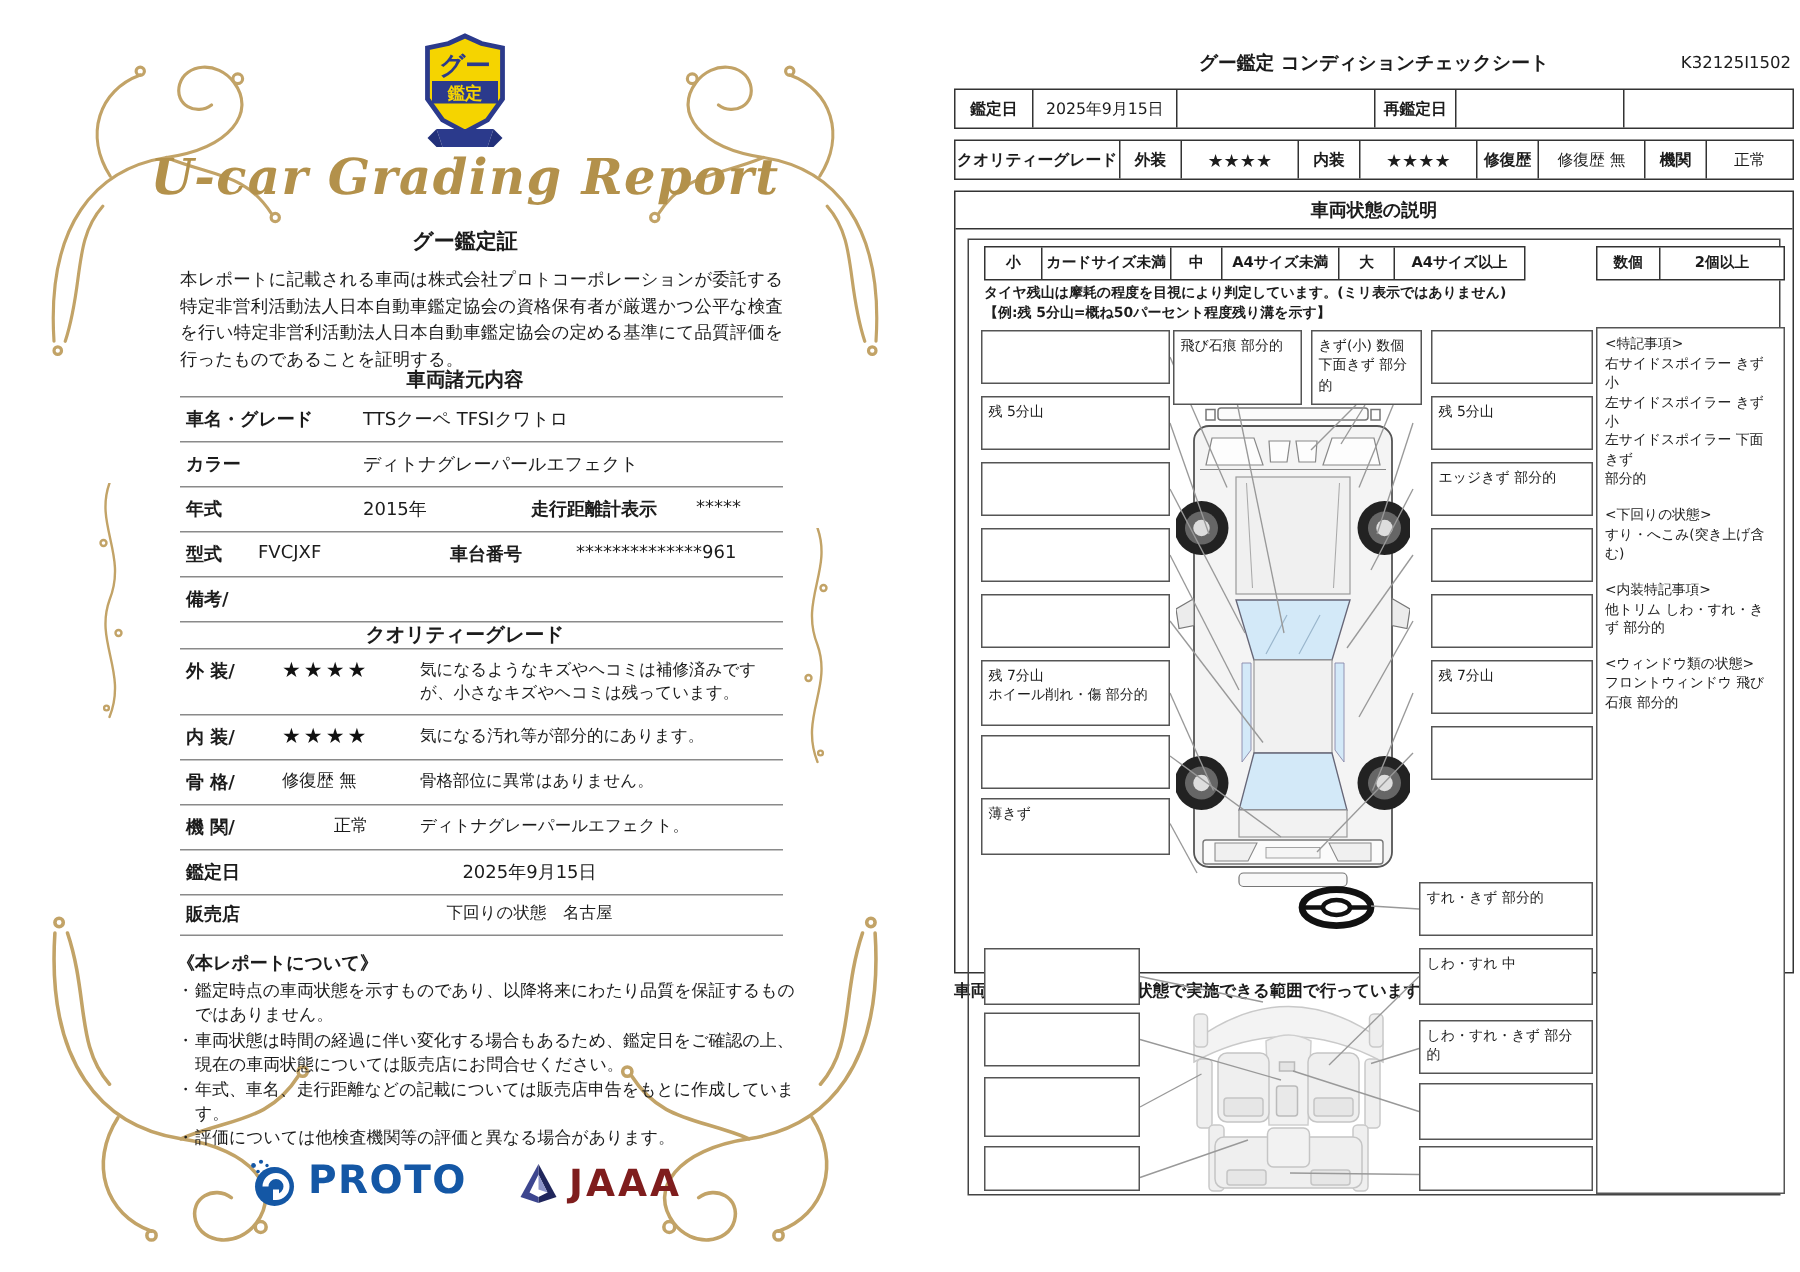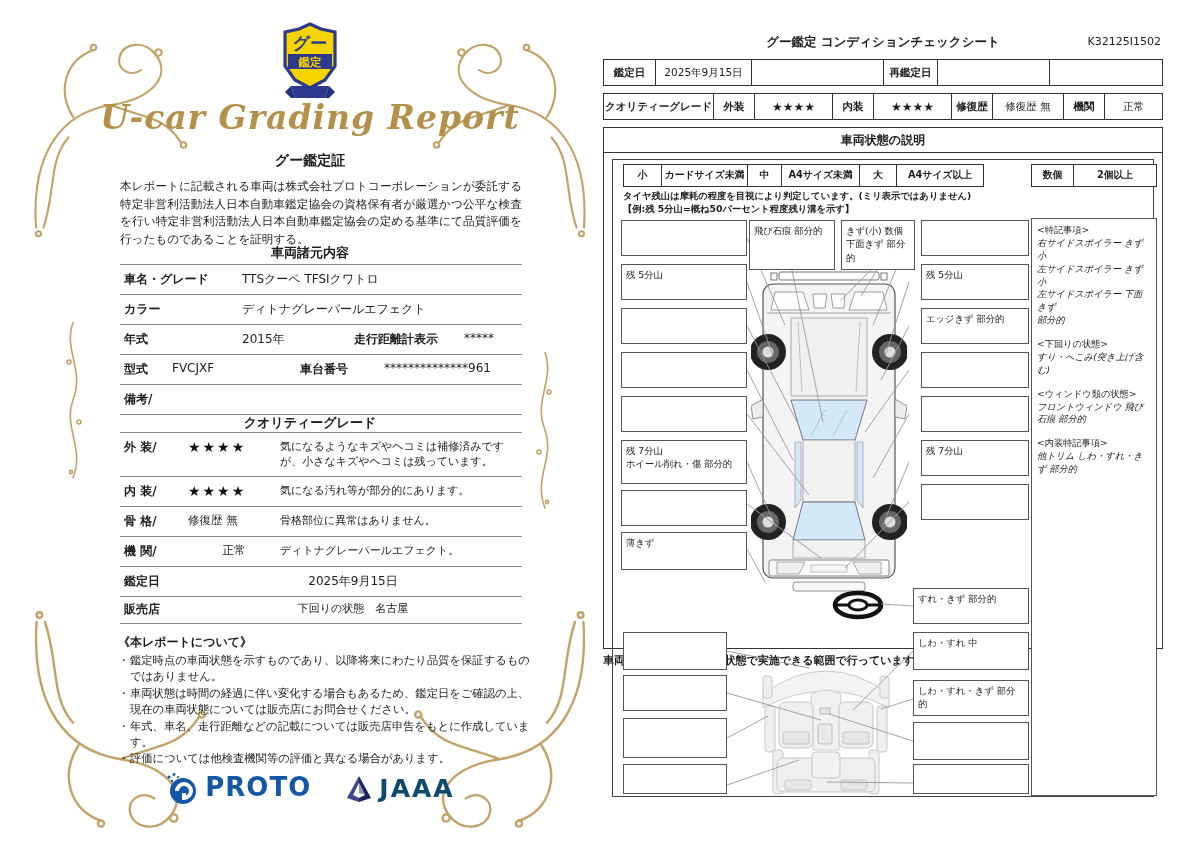--- a/index.html
+++ b/index.html
@@ -28,23 +28,23 @@
   .center-val { flex:1; text-align:center; font-size:12px; }
   .about { position:absolute; left:83px; top:612px; width:412px; }
   .about-title { font-size:12px; font-weight:bold; margin-bottom:2px; }
   .about ul { list-style:none; }
   .about li { font-size:11.3px; line-height:1.45; padding-left:12px; position:relative; }
   .about li::before { content:"・"; position:absolute; left:0; }
   .logos { position:absolute; top:750px; width:100%; display:flex; justify-content:center;
            align-items:center; gap:34px; }
   .proto-wrap,.jaaa-wrap { display:flex; gap:6px; }
   .proto-text { font-size:26px; font-weight:800; color:#1457a5; letter-spacing:1px; }
-  .jaaa-text { font-size:25px; font-weight:800; color:#0c4a6e; letter-spacing:2px; }
+  .jaaa-text { font-size:25px; font-weight:800; color:#7f1d1d; letter-spacing:2px; }
   
-  #page-right { left:603px; top:30px; width:560px; height:795px; }
+  #page-right { left:636px; top:30px; width:560px; height:795px; }
   .r-header { position:relative; height:26px; }
   .r-title { text-align:center; font-size:12.5px; font-weight:bold; padding-top:4px; }
   .r-code { position:absolute; right:2px; top:5px; font-size:11px; }
   .btable { display:flex; border:1.2px solid #333; }
   .btable .cell { border-right:1.2px solid #333; height:25px; display:flex;
                   align-items:center; justify-content:center; font-size:10.5px; }
   .btable .cell:last-child { border-right:none; }
   .cell.hd { font-weight:bold; }
   #info-table { margin-top:3px; }
   #grade-table { margin-top:7px; }
@@ -59,21 +59,21 @@
                       align-items:center; justify-content:center; font-size:9.8px; font-weight:bold; }
   .mini-table .cell:last-child { border-right:none; }
   .tire-note { position:absolute; left:10px; top:30px; font-size:9.3px; font-weight:bold;
                line-height:1.35; }
   .abox { position:absolute; border:1.2px solid #555; background:#fff; font-size:9.3px;
           line-height:1.45; padding:3px 4px; white-space:pre-line; z-index:3; }
   .remarks { position:absolute; left:418px; top:58px; width:126px; height:578px;
              border:1.2px solid #555; background:#fff; padding:5px 5px; font-size:9.2px;
              line-height:1.4; z-index:3; }
   .remark-block { margin-bottom:11px; }
-  .remark-text { white-space:pre-line;font-style:italic; }
+  .remark-text { white-space:pre-line; }
   .svg-abs { position:absolute; z-index:1; }
   #leader-lines { position:absolute; inset:0; z-index:2; pointer-events:none; }
   .r-footer { margin-top:4px; font-size:11px; font-weight:600; }
 </style>
 </head>
 <body>
 
 <div class="page" id="page-left">
 
   <svg width="0" height="0" style="position:absolute">
@@ -419,27 +419,27 @@
             <div class="remark-text">右サイドスポイラー きず 小
 左サイドスポイラー きず 小
 左サイドスポイラー 下面きず
 部分的</div>
           </div>
           <div class="remark-block">
             <div>&lt;下回りの状態&gt;</div>
             <div class="remark-text">すり・へこみ(突き上げ含む)</div>
           </div>
           <div class="remark-block">
+            <div>&lt;内装特記事項&gt;</div>
+            <div class="remark-text">他トリム しわ・すれ・きず 部分的</div>
+          </div>
+          <div class="remark-block">
             <div>&lt;ウィンドウ類の状態&gt;</div>
             <div class="remark-text">フロントウィンドウ 飛び石痕 部分的</div>
           </div>
-          <div class="remark-block">
-            <div>&lt;内装特記事項&gt;</div>
-            <div class="remark-text">他トリム しわ・すれ・きず 部分的</div>
-          </div>
         </div>
 
       </div>
     </div>
   </div>
 
   <div class="r-footer">車両状態の確認は、停止状態で実施できる範囲で行っています。</div>
 </div>
 
 </body></html>

